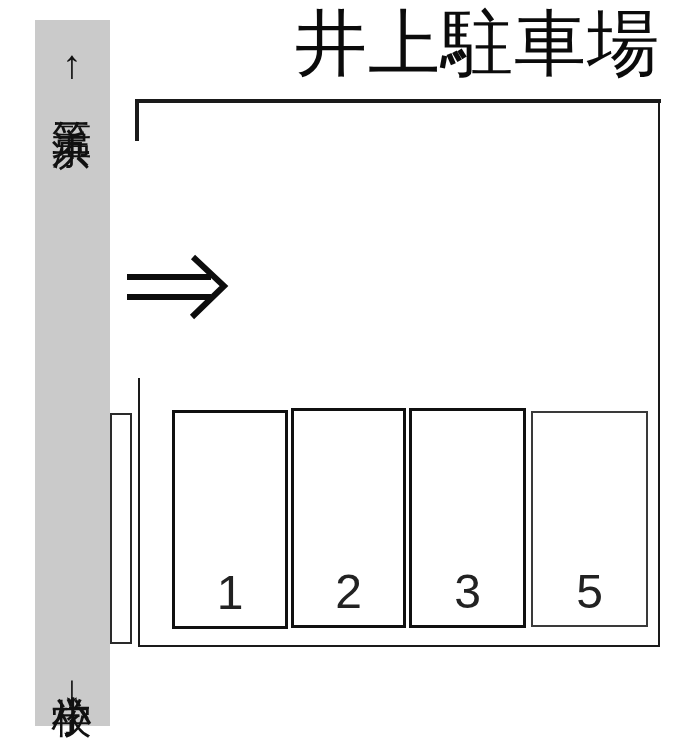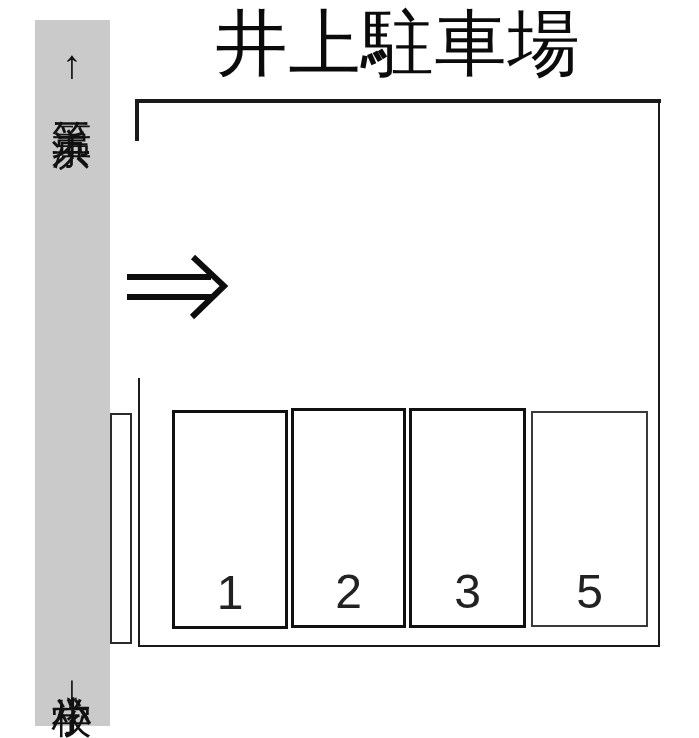--- a/index.html
+++ b/index.html
@@ -34,21 +34,21 @@
   }
   .road-label.top { top: 22px; }
   .road-label.bottom { bottom: 14px; letter-spacing: 1px; }
 
   
   .map-title {
     position: absolute;
     left: 136px;
     top: 4px;
     width: 524px;
-    text-align: center;
+    text-align: right;
     font-size: 72px;
     line-height: 1.1;
     color: #0b0b0b;
     letter-spacing: 1px;
     white-space: nowrap;
   }
 
   
   .outline-svg {
     position: absolute;

